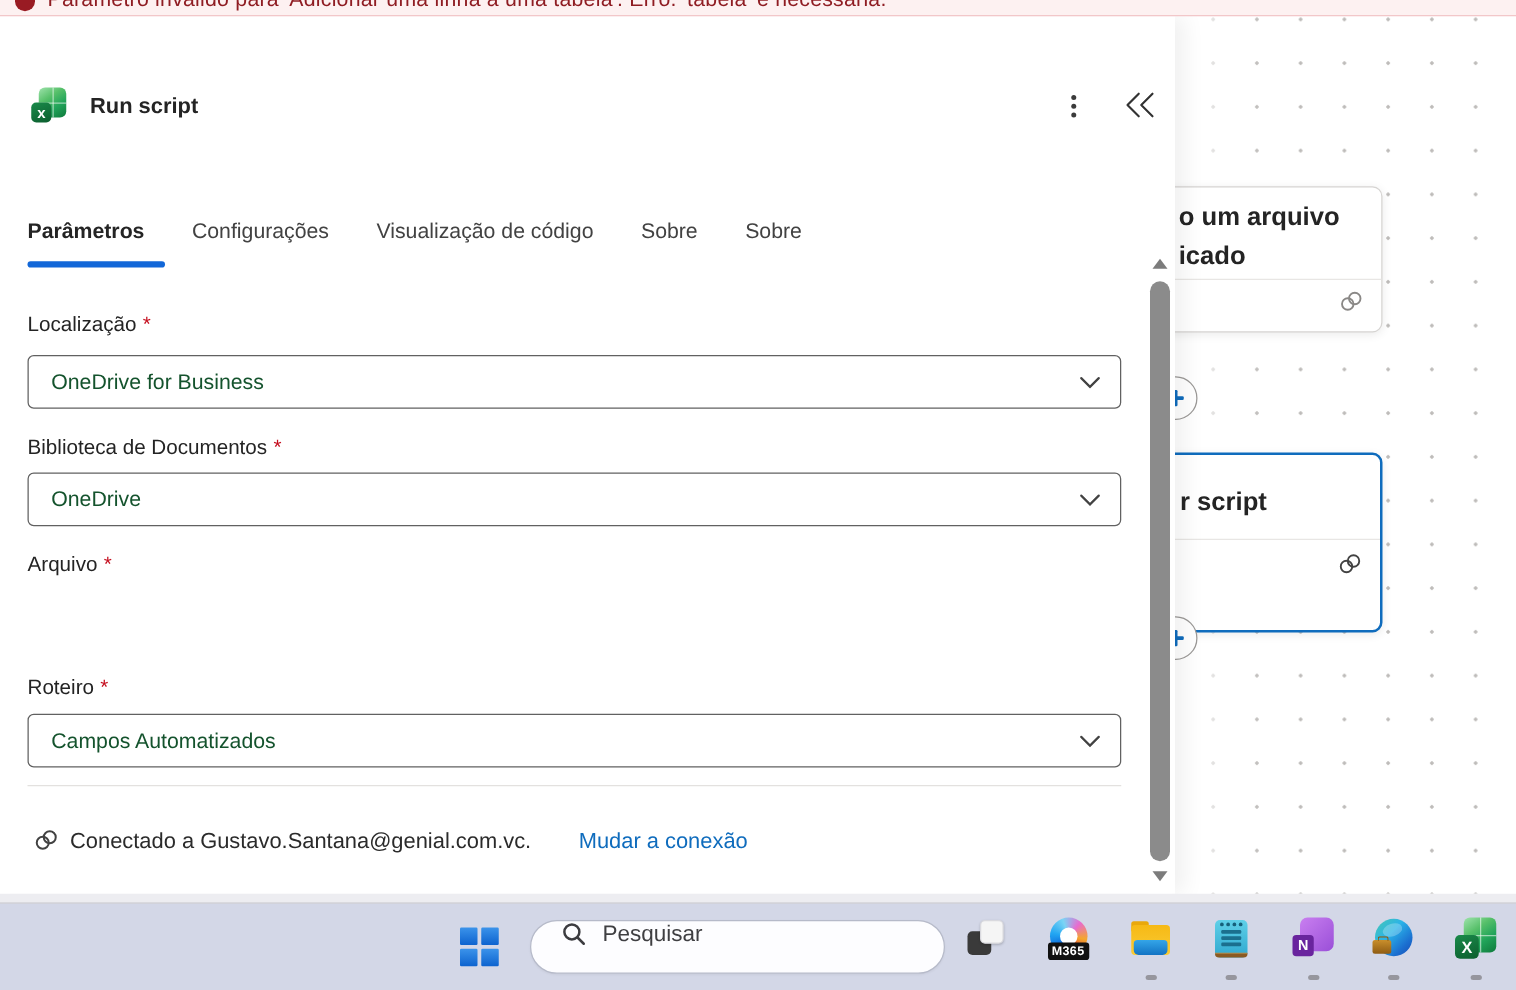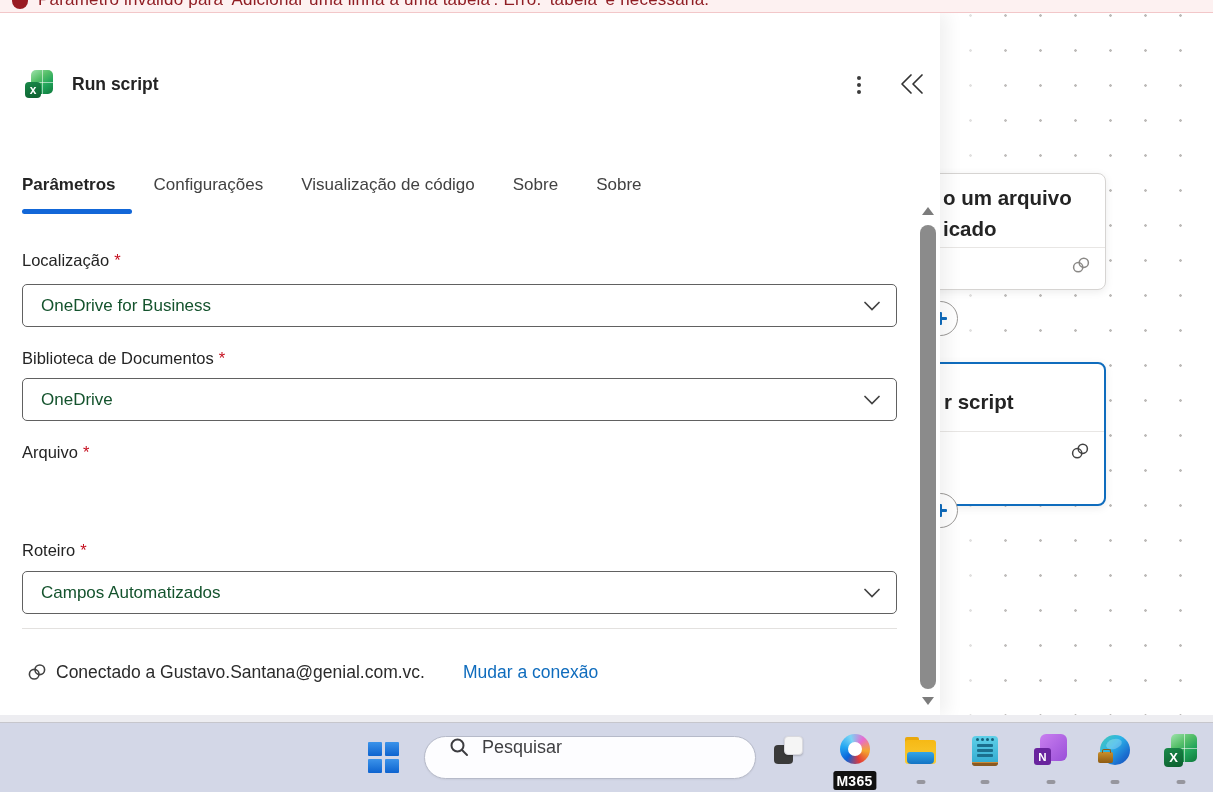--- a/index.html
+++ b/index.html
@@ -57,21 +57,21 @@
   .sb-up, .sb-down { position:absolute; left:4px; width:0; height:0; border-left:6px solid transparent; border-right:6px solid transparent; cursor:pointer; }
   .sb-up { top:14px; border-bottom:8px solid #7c7c7c; }
   .sb-down { top:504px; border-top:8px solid #7c7c7c; }
 
   
   .canvas { position:absolute; left:940px; top:13px; width:273px; height:702px; overflow:hidden;
     background-image:radial-gradient(circle,#bdbbb9 1.2px, transparent 1.5px); background-size:35px 35px; background-position:13px 20px; background-color:#fff; }
   .canvas::before { content:""; position:absolute; left:0; top:0; bottom:0; width:70px; background:linear-gradient(to right,rgba(255,255,255,1),rgba(255,255,255,0)); pointer-events:none; }
 
   .flow-card { position:absolute; left:-60px; width:226px; background:#fff; border:1px solid #d6d4d2; border-radius:8px; box-shadow:0 2px 8px rgba(0,0,0,.08); cursor:pointer; }
-  .card-1 { top:160px; height:117px; }
+  .card-1 { top:136px; height:117px; }
   .card-2 { top:349px; height:144px; border:2.5px solid #0f6cbd; }
   .card-title { padding-left:62px; font-size:20.5px; font-weight:bold; color:#242424; line-height:31px; white-space:nowrap; }
   .card-1 .card-title-wrap { padding-top:8px; }
   .card-2 .card-title-wrap { padding-top:22px; }
   .card-div { position:absolute; left:0; right:0; height:1px; background:#e8e6e4; }
   .card-1 .card-div { top:73px; }
   .card-2 .card-div { top:67px; }
   .card-link { position:absolute; right:13px; width:22px; height:22px; }
   .card-1 .card-link { top:80px; }
   .card-2 .card-link { top:76px; }
@@ -97,21 +97,21 @@
   .run-dot { position:absolute; left:50%; transform:translateX(-50%); top:46px; width:9px; height:3.5px; border-radius:2px; background:#96969e; }
 
   
   .tv-back { position:absolute; left:2px; top:11px; width:19px; height:19px; background:#3a3a3a; border-radius:4px; }
   .tv-front { position:absolute; left:12px; top:2px; width:19px; height:19px; background:#f5f5f5; border:1px solid #d9d9de; border-radius:4px; box-shadow:0 1px 2px rgba(0,0,0,.2); }
 
   
   .cp-ring { position:absolute; left:2px; top:0; width:30px; height:30px; border-radius:50%;
     background:conic-gradient(from 220deg,#0b62d8,#22a6f2,#7ad4f5,#e86ad0,#f4a72c,#e23a3a,#0b62d8); }
   .cp-ring::after { content:""; position:absolute; left:8px; top:8px; width:14px; height:14px; border-radius:50%; background:#fff; }
-  .cp-badge { position:absolute; left:50%; transform:translateX(-50%); top:37px; background:#111; color:#fff; font-size:14px; font-weight:bold; letter-spacing:.3px; padding:1.5px 3.5px; border-radius:2.5px; }
+  .cp-badge { position:absolute; left:50%; transform:translateX(-50%); top:20px; background:#111; color:#fff; font-size:10px; font-weight:bold; letter-spacing:.3px; padding:1.5px 3.5px; border-radius:2.5px; }
 
   
   .fe-tab { position:absolute; left:1px; top:3px; width:14px; height:8px; background:#e9a80c; border-radius:2px 2px 0 0; }
   .fe-body { position:absolute; left:1px; top:6px; width:31px; height:24px; background:linear-gradient(#f6b915,#f9cb35); border-radius:3px; }
   .fe-pocket { position:absolute; left:3px; top:18px; width:27px; height:12px; background:linear-gradient(#34a5e8,#1273c4); border-radius:3px 3px 4px 4px; }
 
   
   .np-body { position:absolute; left:4px; top:2px; width:26px; height:30px; background:linear-gradient(#5fd0e8,#2fa8cf); border-radius:4px; }
   .np-dots { position:absolute; left:8px; top:4px; width:18px; display:flex; justify-content:space-between; }
   .np-dots i { width:3px; height:3px; border-radius:50%; background:#16607a; }

